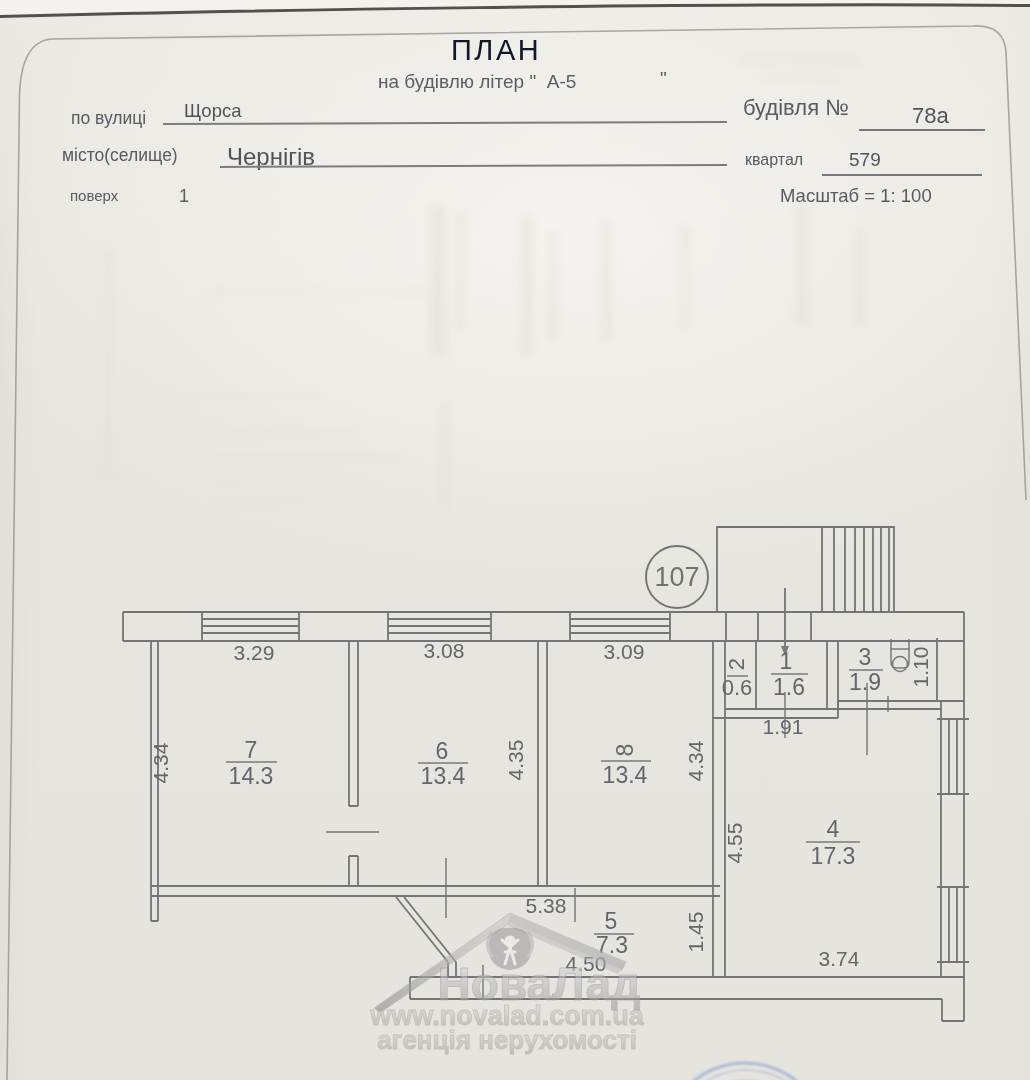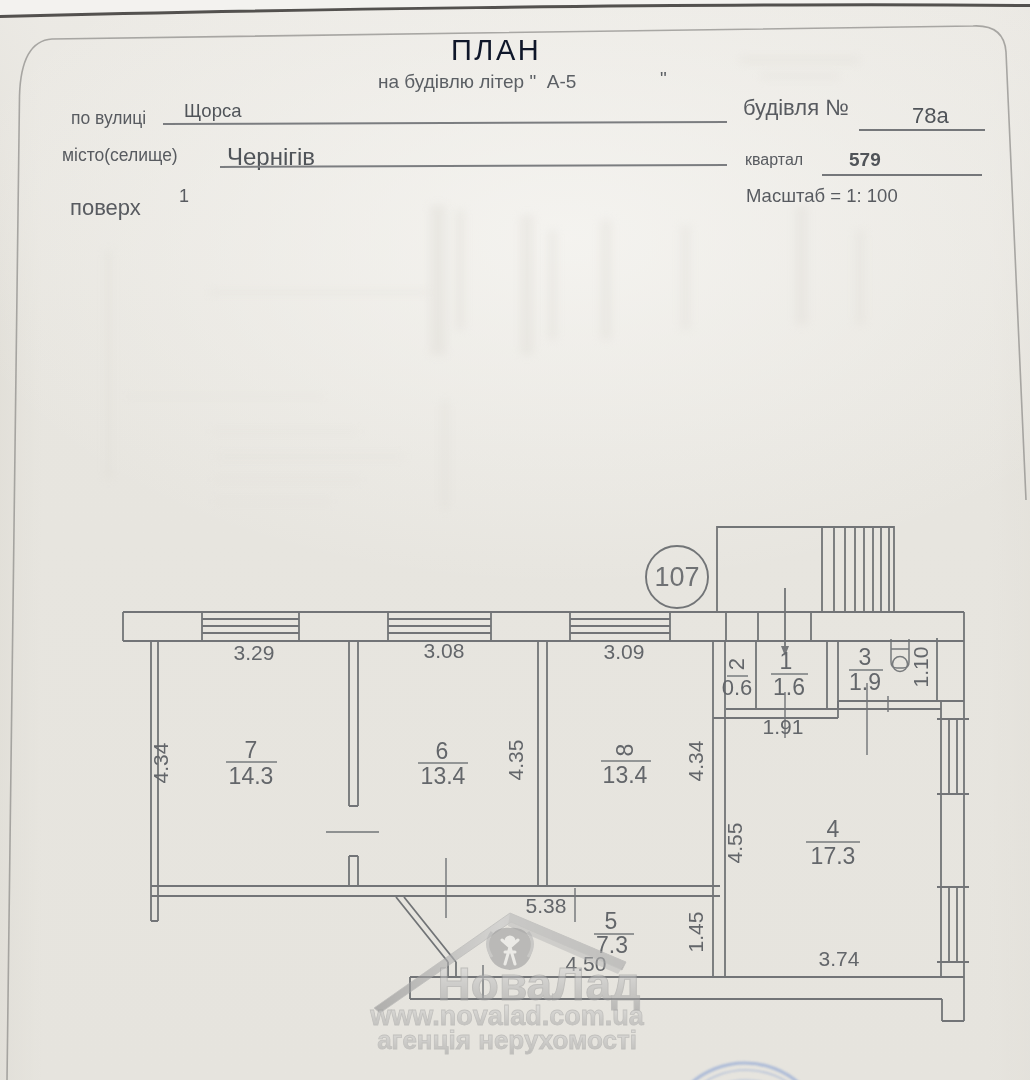--- a/index.html
+++ b/index.html
@@ -40,37 +40,37 @@
 <div class="txt" style="left:184px;top:100px;font-size:18.5px;color:#505459;text-align:center;">Щорса</div>
 
 <div class="uline" style="left:163px;top:122px;width:564px;transform:rotate(-0.22deg);background:#7b7d80;"></div>
 
 <div class="txt" style="left:62px;top:145px;font-size:17.5px;">місто(селище)</div>
 
 <div class="txt" style="left:227px;top:143px;font-size:24px;color:#505459;">Чернігів</div>
 
 <div class="uline" style="left:220px;top:165px;width:507px;transform:rotate(-0.22deg);background:#7b7d80;"></div>
 
-<div class="txt" style="left:70px;top:195px;font-size:22px;">поверх</div>
+<div class="txt" style="left:70px;top:187px;font-size:15px;">поверх</div>
 
 <div class="txt" style="left:179px;top:186px;font-size:18px;">1</div>
 
 <div class="txt" style="left:743px;top:95px;font-size:22px;">будівля №</div>
 
 <div class="txt" style="left:864px;top:103px;font-size:22px;color:#505459;margin-left:48px;">78а</div>
 
 <div class="uline" style="left:859px;top:129px;width:126px;"></div>
 
 <div class="txt" style="left:745px;top:151px;font-size:16px;">квартал</div>
 
-<div class="txt" style="left:849px;top:149px;font-size:19px;color:#505459;font-weight:bold;">579</div>
+<div class="txt" style="left:849px;top:149px;font-size:19px;color:#505459;">579</div>
 
 <div class="uline" style="left:822px;top:174px;width:160px;"></div>
 
-<div class="txt" style="left:746px;top:185px;font-size:18.5px;">Масштаб = 1: 100</div>
+<div class="txt" style="left:780px;top:185px;font-size:18.5px;">Масштаб = 1: 100</div>
 
 <div class="ghost" style="left:430px;top:205px;width:16px;height:150px;opacity:0.30"></div>
 <div class="ghost" style="left:455px;top:210px;width:10px;height:120px;opacity:0.25"></div>
 <div class="ghost" style="left:520px;top:215px;width:14px;height:140px;opacity:0.28"></div>
 <div class="ghost" style="left:548px;top:230px;width:9px;height:110px;opacity:0.25"></div>
 <div class="ghost" style="left:600px;top:220px;width:12px;height:120px;opacity:0.25"></div>
 <div class="ghost" style="left:680px;top:225px;width:11px;height:105px;opacity:0.22"></div>
 <div class="ghost" style="left:795px;top:205px;width:13px;height:120px;opacity:0.25"></div>
 <div class="ghost" style="left:855px;top:230px;width:10px;height:95px;opacity:0.22"></div>
 <div class="ghost" style="left:210px;top:291px;width:218px;height:3px;opacity:0.33"></div>

